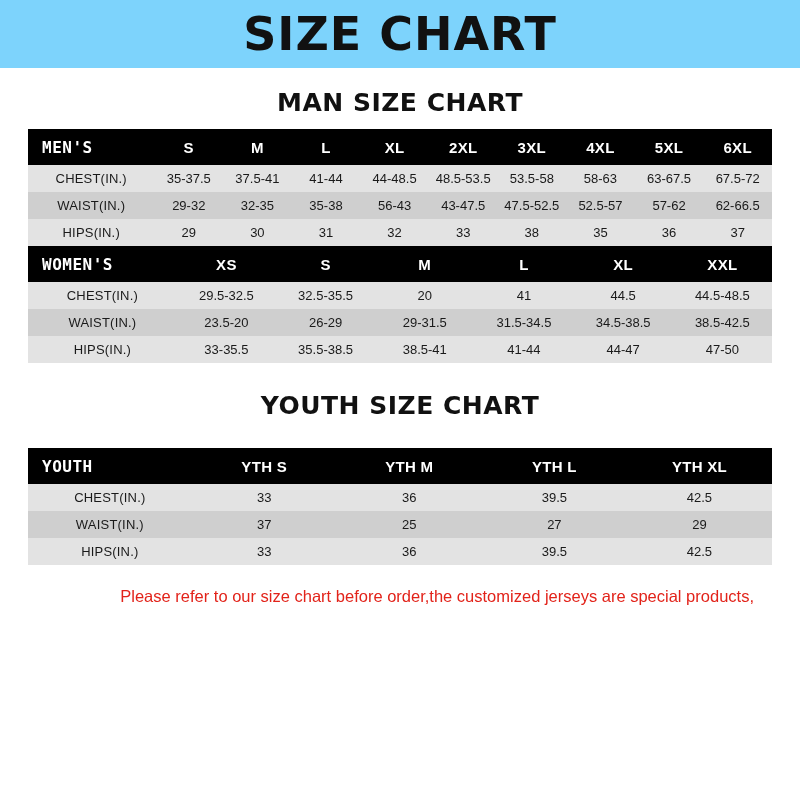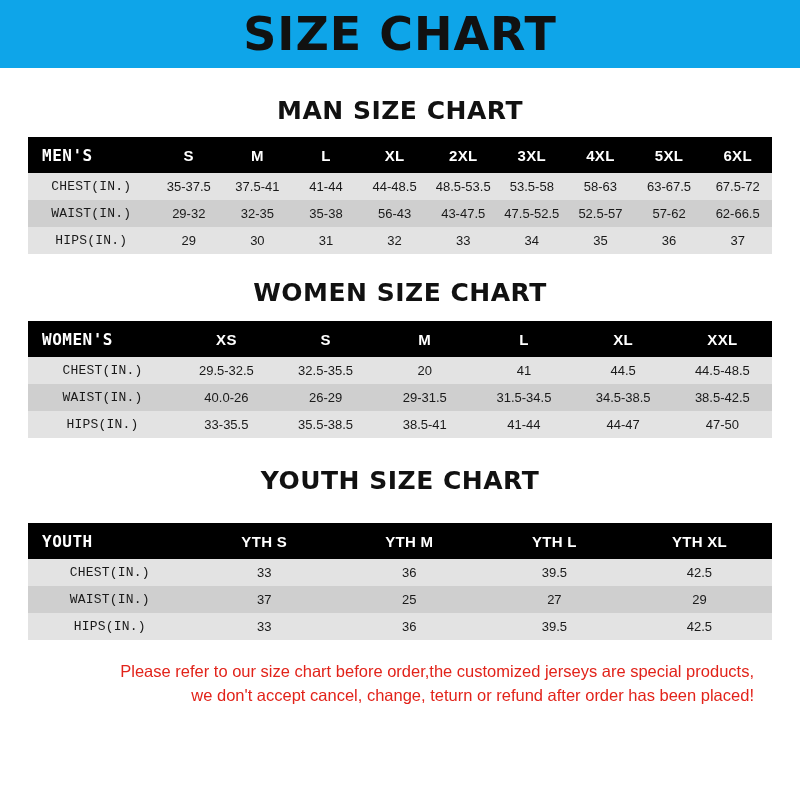--- a/index.html
+++ b/index.html
@@ -14,21 +14,21 @@
     overflow: hidden;
   }
   .page {
     width: 800px;
     height: 800px;
     position: relative;
     background: #ffffff;
     box-sizing: border-box;
   }
   .header-band {
-    background: #0ea5e9;
+    background: #7dd3fc;
     height: 68px;
     display: flex;
     align-items: center;
     justify-content: center;
   }
   .header-title {
     font-family: "DejaVu Sans", sans-serif;
     font-weight: bold;
     font-size: 46px;
     letter-spacing: 1px;
@@ -40,21 +40,21 @@
     box-sizing: border-box;
   }
   .section-title {
     text-align: center;
     font-family: "DejaVu Sans", sans-serif;
     font-weight: bold;
     font-size: 25px;
     color: #111111;
     letter-spacing: 0.5px;
   }
-  .t1 { margin-top: 28px; margin-bottom: 12px; }
+  .t1 { margin-top: 20px; margin-bottom: 12px; }
   .t2 { margin-top: 24px; margin-bottom: 14px; }
   .t3 { margin-top: 28px; margin-bottom: 28px; }
 
   table.size {
     width: 100%;
     border-collapse: collapse;
     table-layout: fixed;
   }
   table.size th, table.size td {
     text-align: center;
@@ -79,21 +79,20 @@
     font-family: "DejaVu Sans Mono", monospace;
     font-size: 16px;
     letter-spacing: 0.5px;
   }
   table.size tbody tr:nth-child(odd) { background: #e3e3e3; }
   table.size tbody tr:nth-child(even) { background: #cfcfcf; }
   table.size tbody td.rowlabel {
     text-align: center;
     font-size: 13px;
     letter-spacing: 0.2px;
-    font-family: Liberation Mono, monospace;
   }
   .men col.lbl { width: 17%; }
   .women col.lbl { width: 20%; }
   .youth col.lbl { width: 22%; }
 
   .footnote {
     margin-top: 20px;
     padding: 0 18px;
     text-align: right;
     color: #e2231a;
@@ -157,29 +156,28 @@
             <td>57-62</td>
             <td>62-66.5</td>
           </tr>
           <tr>
             <td class="rowlabel">HIPS(IN.)</td>
             <td>29</td>
             <td>30</td>
             <td>31</td>
             <td>32</td>
             <td>33</td>
-            <td>34</td>
+            <td>38</td>
             <td>35</td>
             <td>36</td>
             <td>37</td>
           </tr>
         </tbody>
     </table>
 
-    <div class="section-title t2">WOMEN SIZE CHART</div>
     <table class="size women">
       <colgroup>
           <col class="lbl">
         </colgroup>
       <thead>
         <tr>
           <th class="rowlabel">WOMEN'S</th>
         <th>XS</th>
             <th>S</th>
             <th>M</th>
@@ -193,21 +191,21 @@
             <td class="rowlabel">CHEST(IN.)</td>
             <td>29.5-32.5</td>
             <td>32.5-35.5</td>
             <td>20</td>
             <td>41</td>
             <td>44.5</td>
             <td>44.5-48.5</td>
           </tr>
           <tr>
             <td class="rowlabel">WAIST(IN.)</td>
-            <td>40.0-26</td>
+            <td>23.5-20</td>
             <td>26-29</td>
             <td>29-31.5</td>
             <td>31.5-34.5</td>
             <td>34.5-38.5</td>
             <td>38.5-42.5</td>
           </tr>
           <tr>
             <td class="rowlabel">HIPS(IN.)</td>
             <td>33-35.5</td>
             <td>35.5-38.5</td>
@@ -253,17 +251,16 @@
             <td>33</td>
             <td>36</td>
             <td>39.5</td>
             <td>42.5</td>
           </tr>
         </tbody>
     </table>
 
     <div class="footnote">
       <div>Please refer to our size chart before order,the customized jerseys are special products,</div>
-      <div>we don't accept cancel, change, teturn or refund after order has been placed!</div>
     </div>
 
   </div>
 </div>
 
 </body></html>

